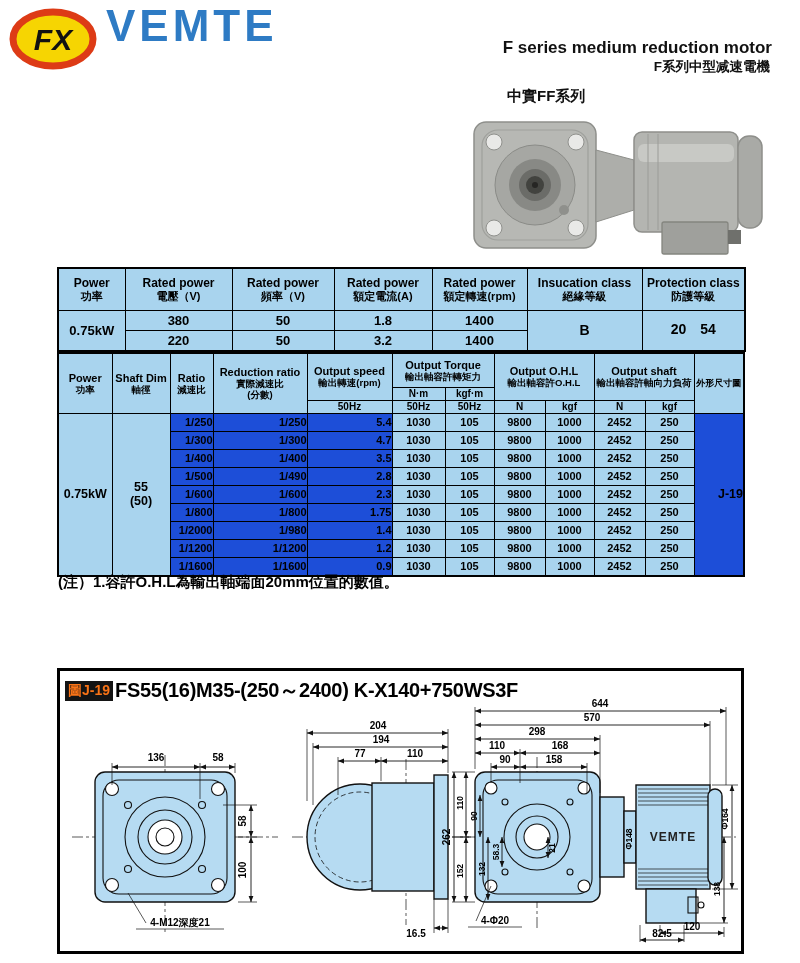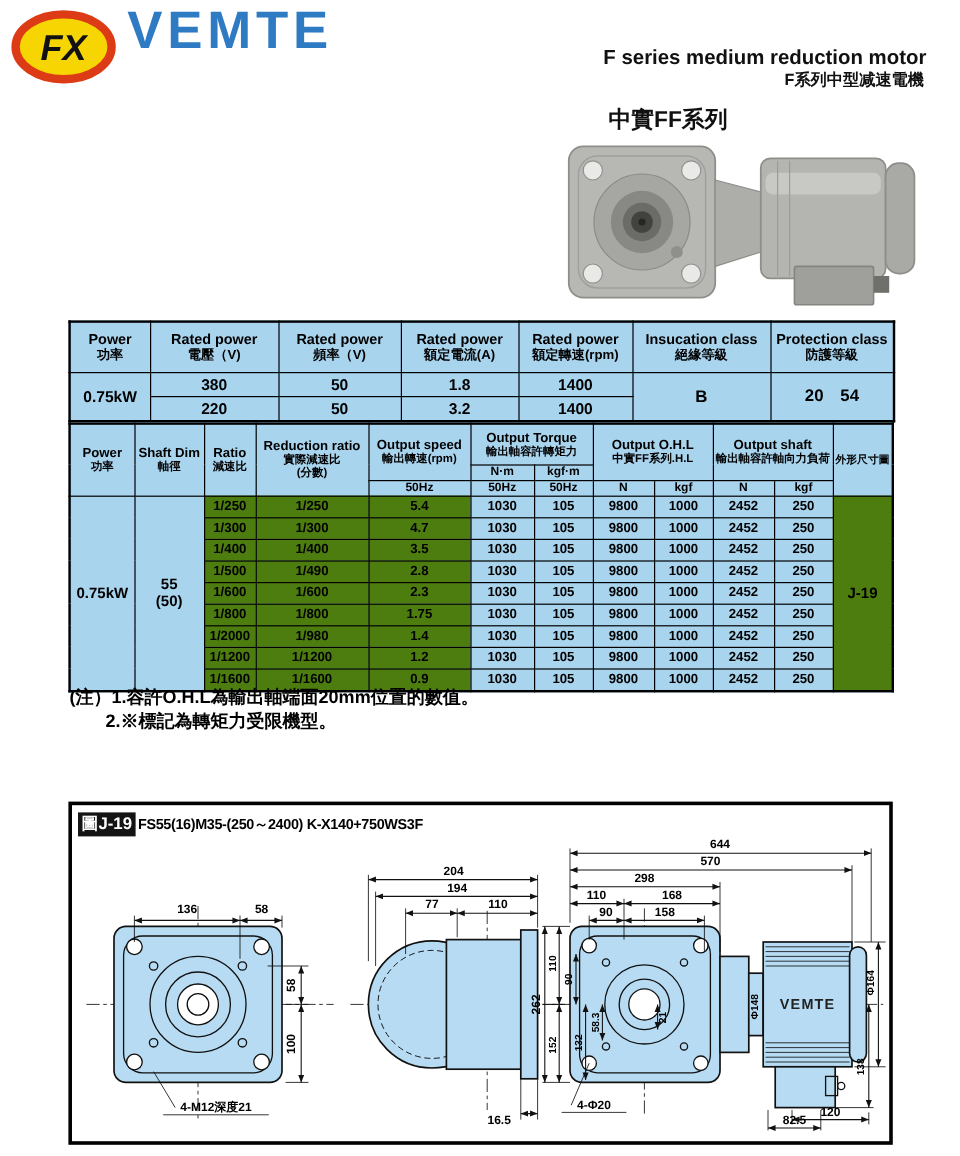--- a/index.html
+++ b/index.html
@@ -6,53 +6,53 @@
   body{width:800px;height:963px;background:#fff;font-family:"Liberation Sans",sans-serif;position:relative;overflow:hidden;}
   .abs{position:absolute;}
 
   
   .logo{left:8px;top:6px;}
   .brand{left:106px;top:4px;line-height:1;}
   .brand-name{font-size:44px;font-weight:bold;color:#2e7bc4;letter-spacing:4px;}
   .brand-tag{font-size:26px;font-weight:bold;color:#2e7bc4;margin-top:3px;letter-spacing:2px;}
   .title-en{top:38px;right:28px;font-size:17px;font-weight:bold;color:#111;}
   .title-zh{top:58px;right:30px;font-size:13.5px;font-weight:bold;color:#111;padding-left:48px;}
-  .series-label{left:507px;top:87px;font-size:19px;font-weight:bold;color:#111;}
+  .series-label{left:507px;top:87px;font-size:15px;font-weight:bold;color:#111;}
   .photo{left:466px;top:110px;}
 
   
   table{border-collapse:collapse;table-layout:fixed;}
   td,th{padding:0;text-align:center;vertical-align:middle;color:#000;}
   .t1{left:57px;top:267px;width:687px;background:#a9d4ee;border:2.5px solid #000;}
   .t1 td,.t1 th{border:1.6px solid #000;font-weight:bold;}
   .t1 .hd{height:42px;}
   .t1 .hen{font-size:12px;line-height:14px;display:block;}
   .t1 .hzh{font-size:11px;line-height:13px;display:block;}
   .t1 .val{font-size:13px;height:19px;}
   .t1 .big{font-size:14px;}
   .t2{left:57px;top:352px;width:687px;background:#a9d4ee;border:2.5px solid #000;}
   .t2 td,.t2 th{border:1.5px solid #000;font-weight:bold;}
   .t2 .hen{font-size:11px;line-height:12px;display:block;}
   .t2 .hzh{font-size:9.5px;line-height:11px;display:block;white-space:nowrap;}
   .t2 .r1{height:34px;}
   .t2 .r2{height:13px;font-size:10px;}
   .t2 .r3{height:13px;font-size:10px;}
   .t2 .val{font-size:11px;height:17px;}
-  .t2 .wc{background:#4d7c0f;}
+  .t2 .wc{background:#1d4ed8;text-align:right;}
   .t2 .big{font-size:12.5px;}
   .t2 .dimhdr{font-size:9px;white-space:nowrap;}
 
   .notes{left:58px;top:572px;font-size:15px;font-weight:bold;color:#000;line-height:19.5px;}
   .notes .ind{margin-left:30px;}
 
   
   .dbox{left:57px;top:668px;width:681px;height:280px;border:3px solid #000;background:#fff;}
   .dtitle{position:absolute;left:5px;top:6px;display:flex;align-items:center;white-space:nowrap;}
-  .figlab{background:#141414;color:#ffffff;font-weight:bold;font-size:14px;padding:1px 3px;}
-  .dname{font-weight:bold;font-size:12px;color:#000;margin-left:2px;letter-spacing:-0.3px;}
+  .figlab{background:#141414;color:#f97316;font-weight:bold;font-size:14px;padding:1px 3px;}
+  .dname{font-weight:bold;font-size:20px;color:#000;margin-left:2px;letter-spacing:-0.3px;}
   .dsvg{position:absolute;left:0;top:26px;}
   .dsvg .bl{fill:#b6dbf2;stroke:#111;stroke-width:1.4;}
   .dsvg .ol{fill:none;stroke:#111;stroke-width:1.1;}
   .dsvg .wh{fill:#fff;stroke:#111;stroke-width:1.1;}
   .dsvg .cl{stroke:#111;stroke-width:0.7;fill:none;stroke-dasharray:11 3 3 3;}
   .dsvg .dm{stroke:#111;stroke-width:0.9;fill:none;marker-start:url(#arr);marker-end:url(#arr);}
   .dsvg .ex{stroke:#111;stroke-width:0.7;fill:none;}
   .dsvg text{font-family:"Liberation Sans",sans-serif;font-weight:bold;font-size:10px;fill:#000;text-anchor:middle;}
   .dsvg text.sm{font-size:8.5px;}
   .dsvg text.brandtxt{font-size:12px;letter-spacing:1px;fill:#222;}
@@ -198,21 +198,21 @@
       <th rowspan="2">
             <span class="hen">Output speed</span>
             <span class="hzh">輸出轉速(rpm)</span>
           </th>
       <th colspan="2">
             <span class="hen">Output Torque</span>
             <span class="hzh">輸出軸容許轉矩力</span>
           </th>
       <th colspan="2" rowspan="2">
             <span class="hen">Output O.H.L</span>
-            <span class="hzh">中實FF系列.H.L</span>
+            <span class="hzh">輸出軸容許O.H.L</span>
           </th>
       <th colspan="2" rowspan="2">
             <span class="hen">Output shaft</span>
             <span class="hzh">輸出軸容許軸向力負荷</span>
           </th>
       <th rowspan="3" class="dimhdr">外形尺寸圖</th>
     </tr>
     <tr class="r2">
       <th>N·m</th>
       <th>kgf·m</th>
@@ -329,21 +329,20 @@
       <td class="val">9800</td>
       <td class="val">1000</td>
       <td class="val">2452</td>
       <td class="val">250</td>
     </tr>
   </tbody>
     </table>
 
   <div class="abs notes">
     <div>(注）1.容許O.H.L為輸出軸端面20mm位置的數值。</div>
-    <div class="ind">2.※標記為轉矩力受限機型。</div>
   </div>
 
   <div class="abs dbox">
     <div class="dtitle">
       <span class="figlab">圖J-19</span>
       <span class="dname">FS55(16)M35-(250～2400) K-X140+750WS3F</span>
     </div>
     <svg class="dsvg" width="680" height="246" viewBox="0 0 680 246">
       <defs>
         <marker id="arr" viewBox="0 0 8 8" markerWidth="7" markerHeight="7" refX="8" refY="4" orient="auto-start-reverse">

